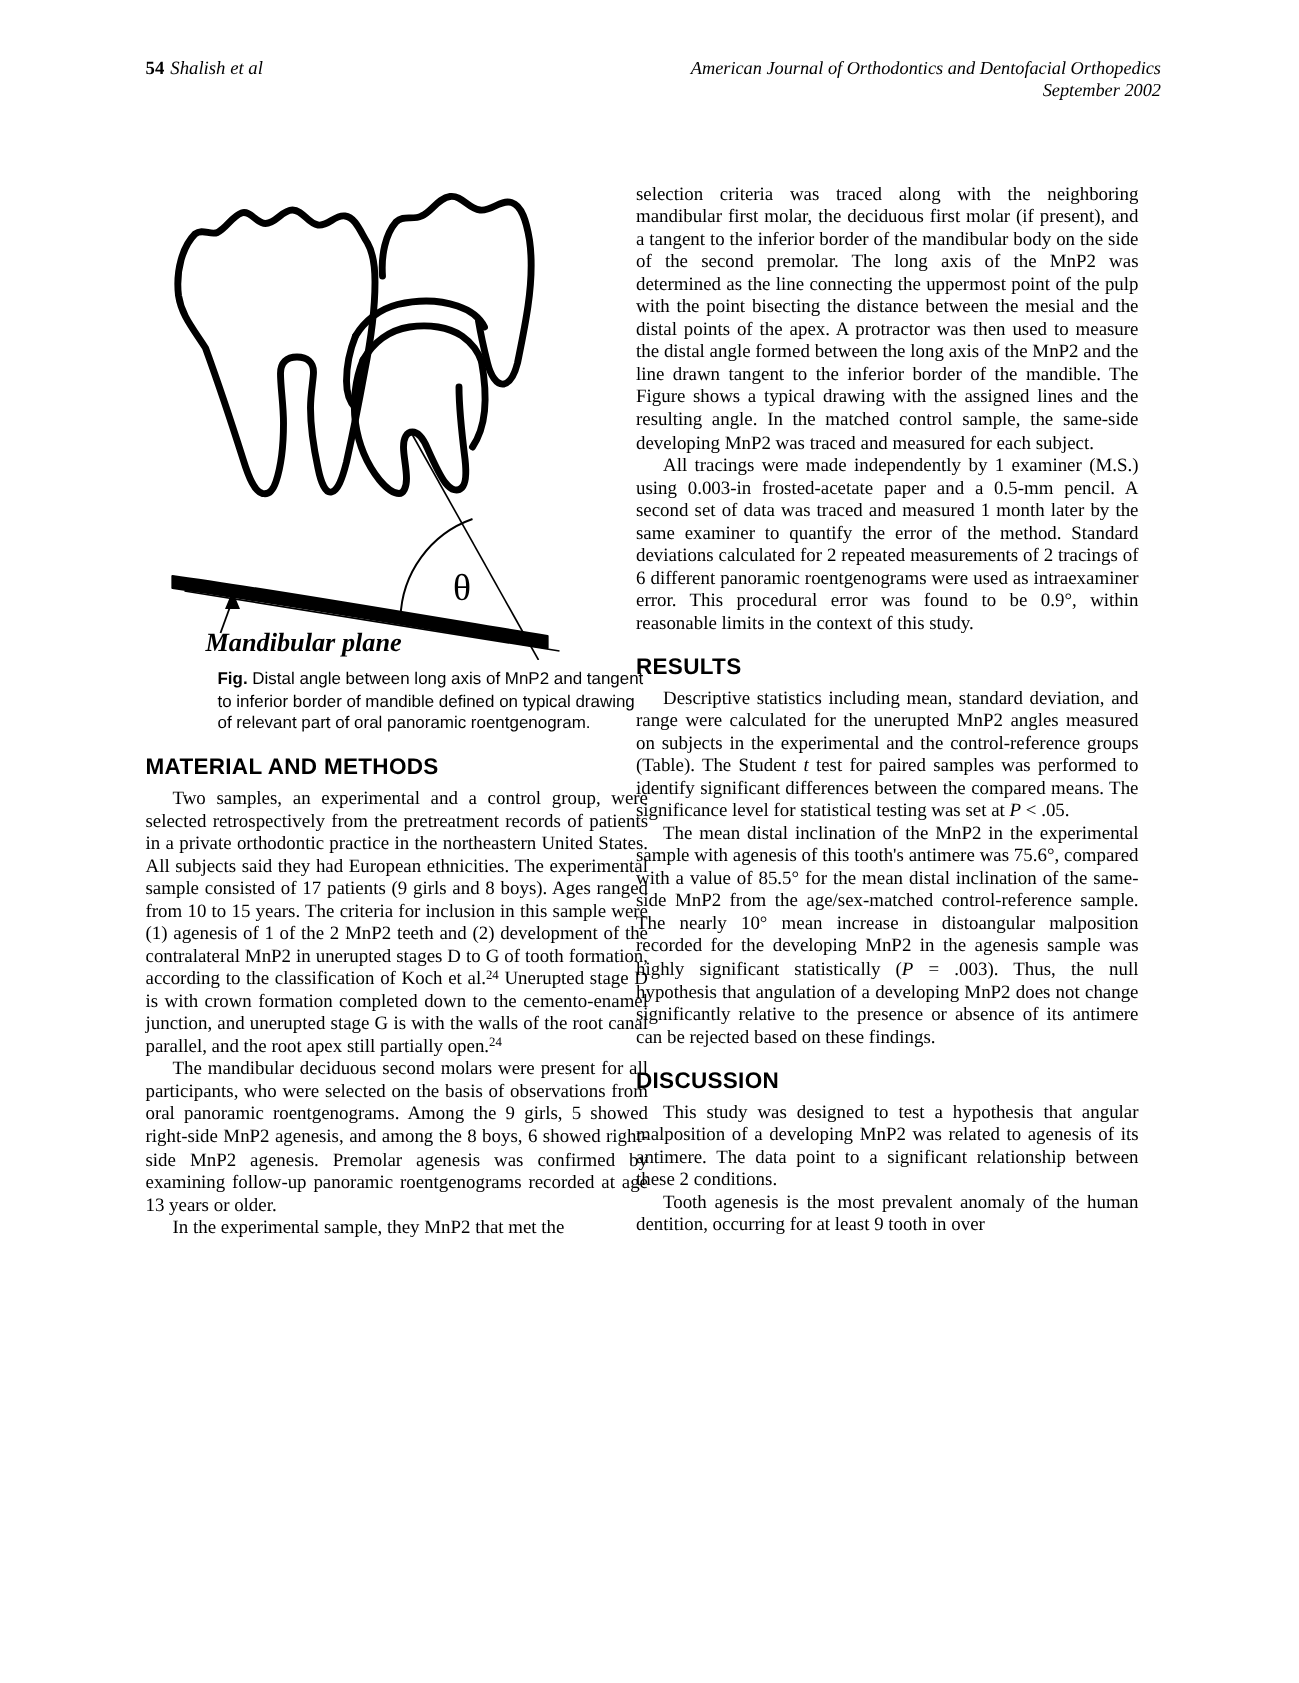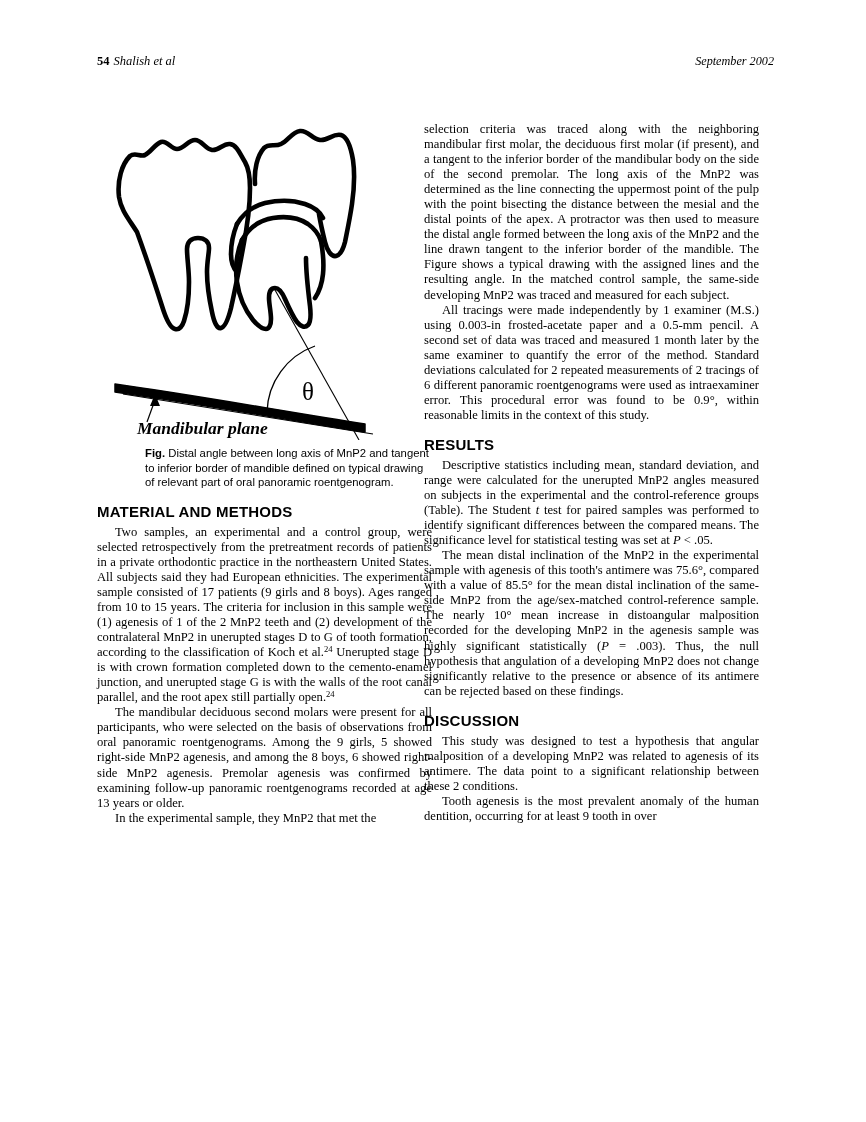--- a/index.html
+++ b/index.html
@@ -12,21 +12,21 @@
     height: 1122px;
     position: relative;
     font-family: "Liberation Serif", "DejaVu Serif", serif;
     color: #000000;
     overflow: hidden;
   }
 
   
   .runhead {
     position: absolute;
-    top: 54px;
+    top: 38px;
     left: 97px;
     right: 92px;
     height: 34px;
   }
   .runhead-left {
     position: absolute;
     left: 0;
     top: 0;
     font-size: 12.5px;
     font-style: italic;
@@ -103,20 +103,21 @@
   .figcaption b { font-weight: bold; }
 </style>
 </head>
 <body>
 
 <div class="runhead">
   <div class="runhead-left">
     <span class="pageno">54</span><span class="author">Shalish et al</span>
   </div>
   <div class="runhead-right">
+    <div>American Journal of Orthodontics and Dentofacial Orthopedics</div>
     <div>September 2002</div>
   </div>
 </div>
 
 <div class="col col-left">
 
   <div class="figure-block">
     <div class="figure-art">
       <svg width="335" height="318" viewBox="0 0 335 318" xmlns="http://www.w3.org/2000/svg">
         <g fill="none" stroke="#000000" stroke-width="4.6" stroke-linecap="round" stroke-linejoin="round">

